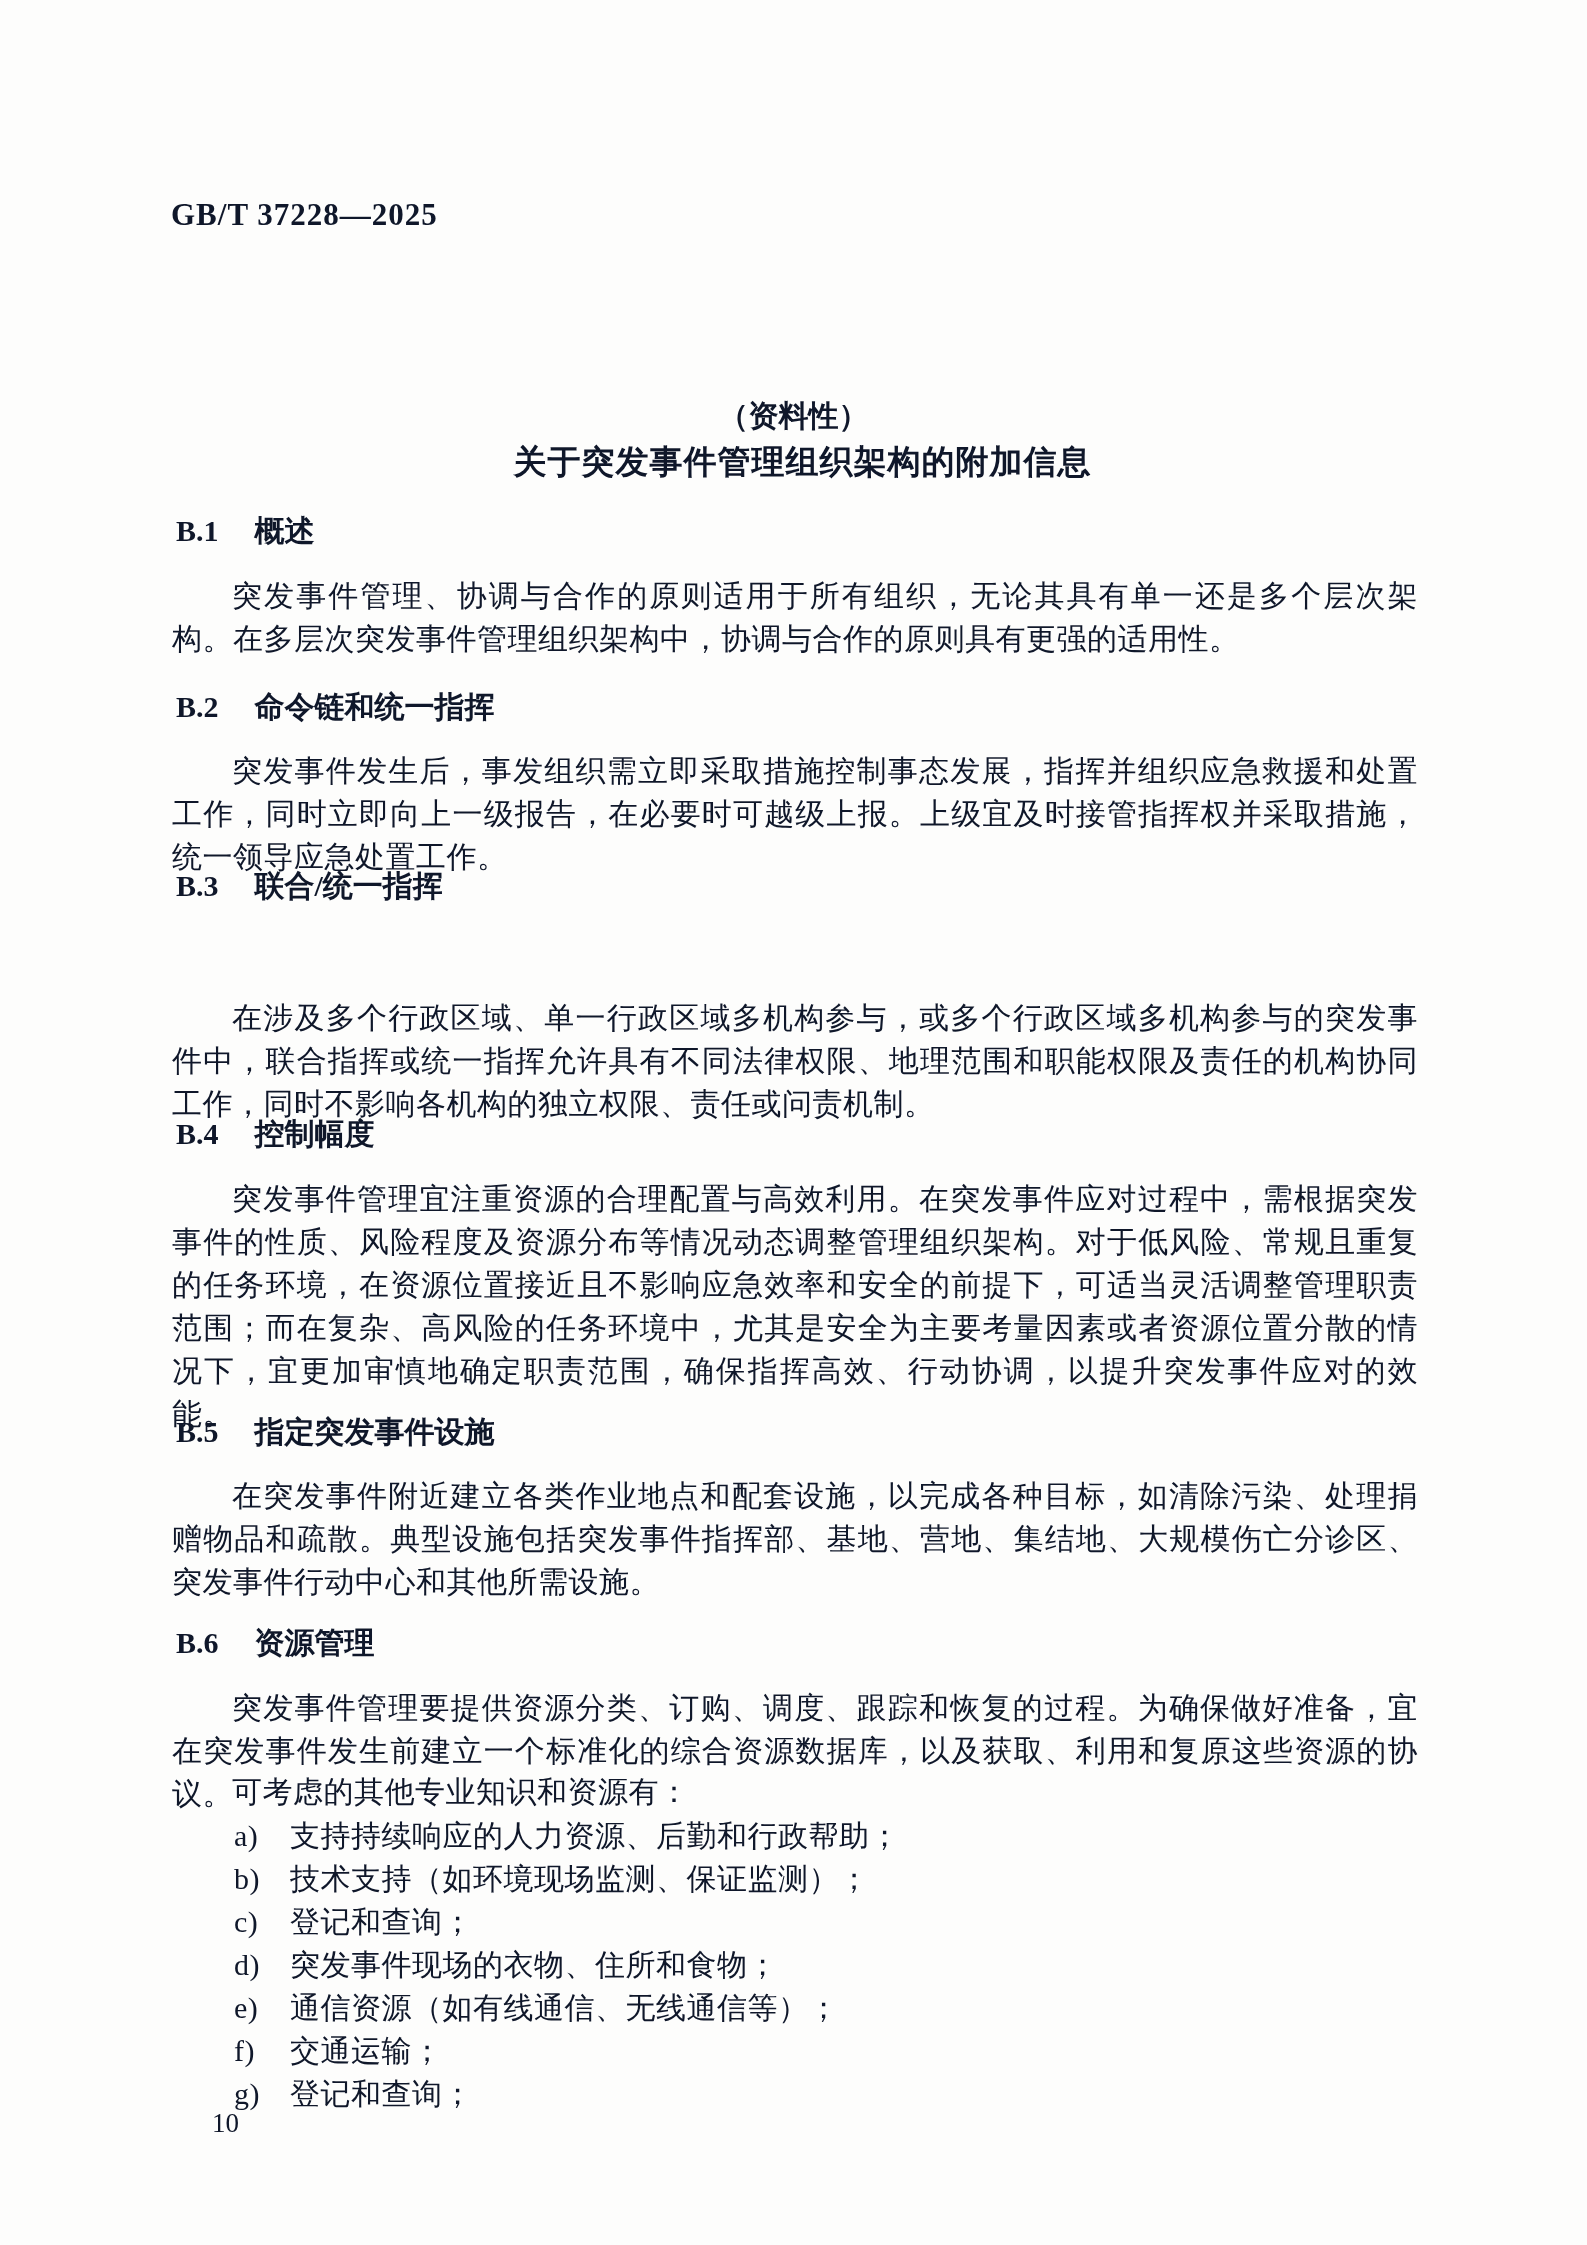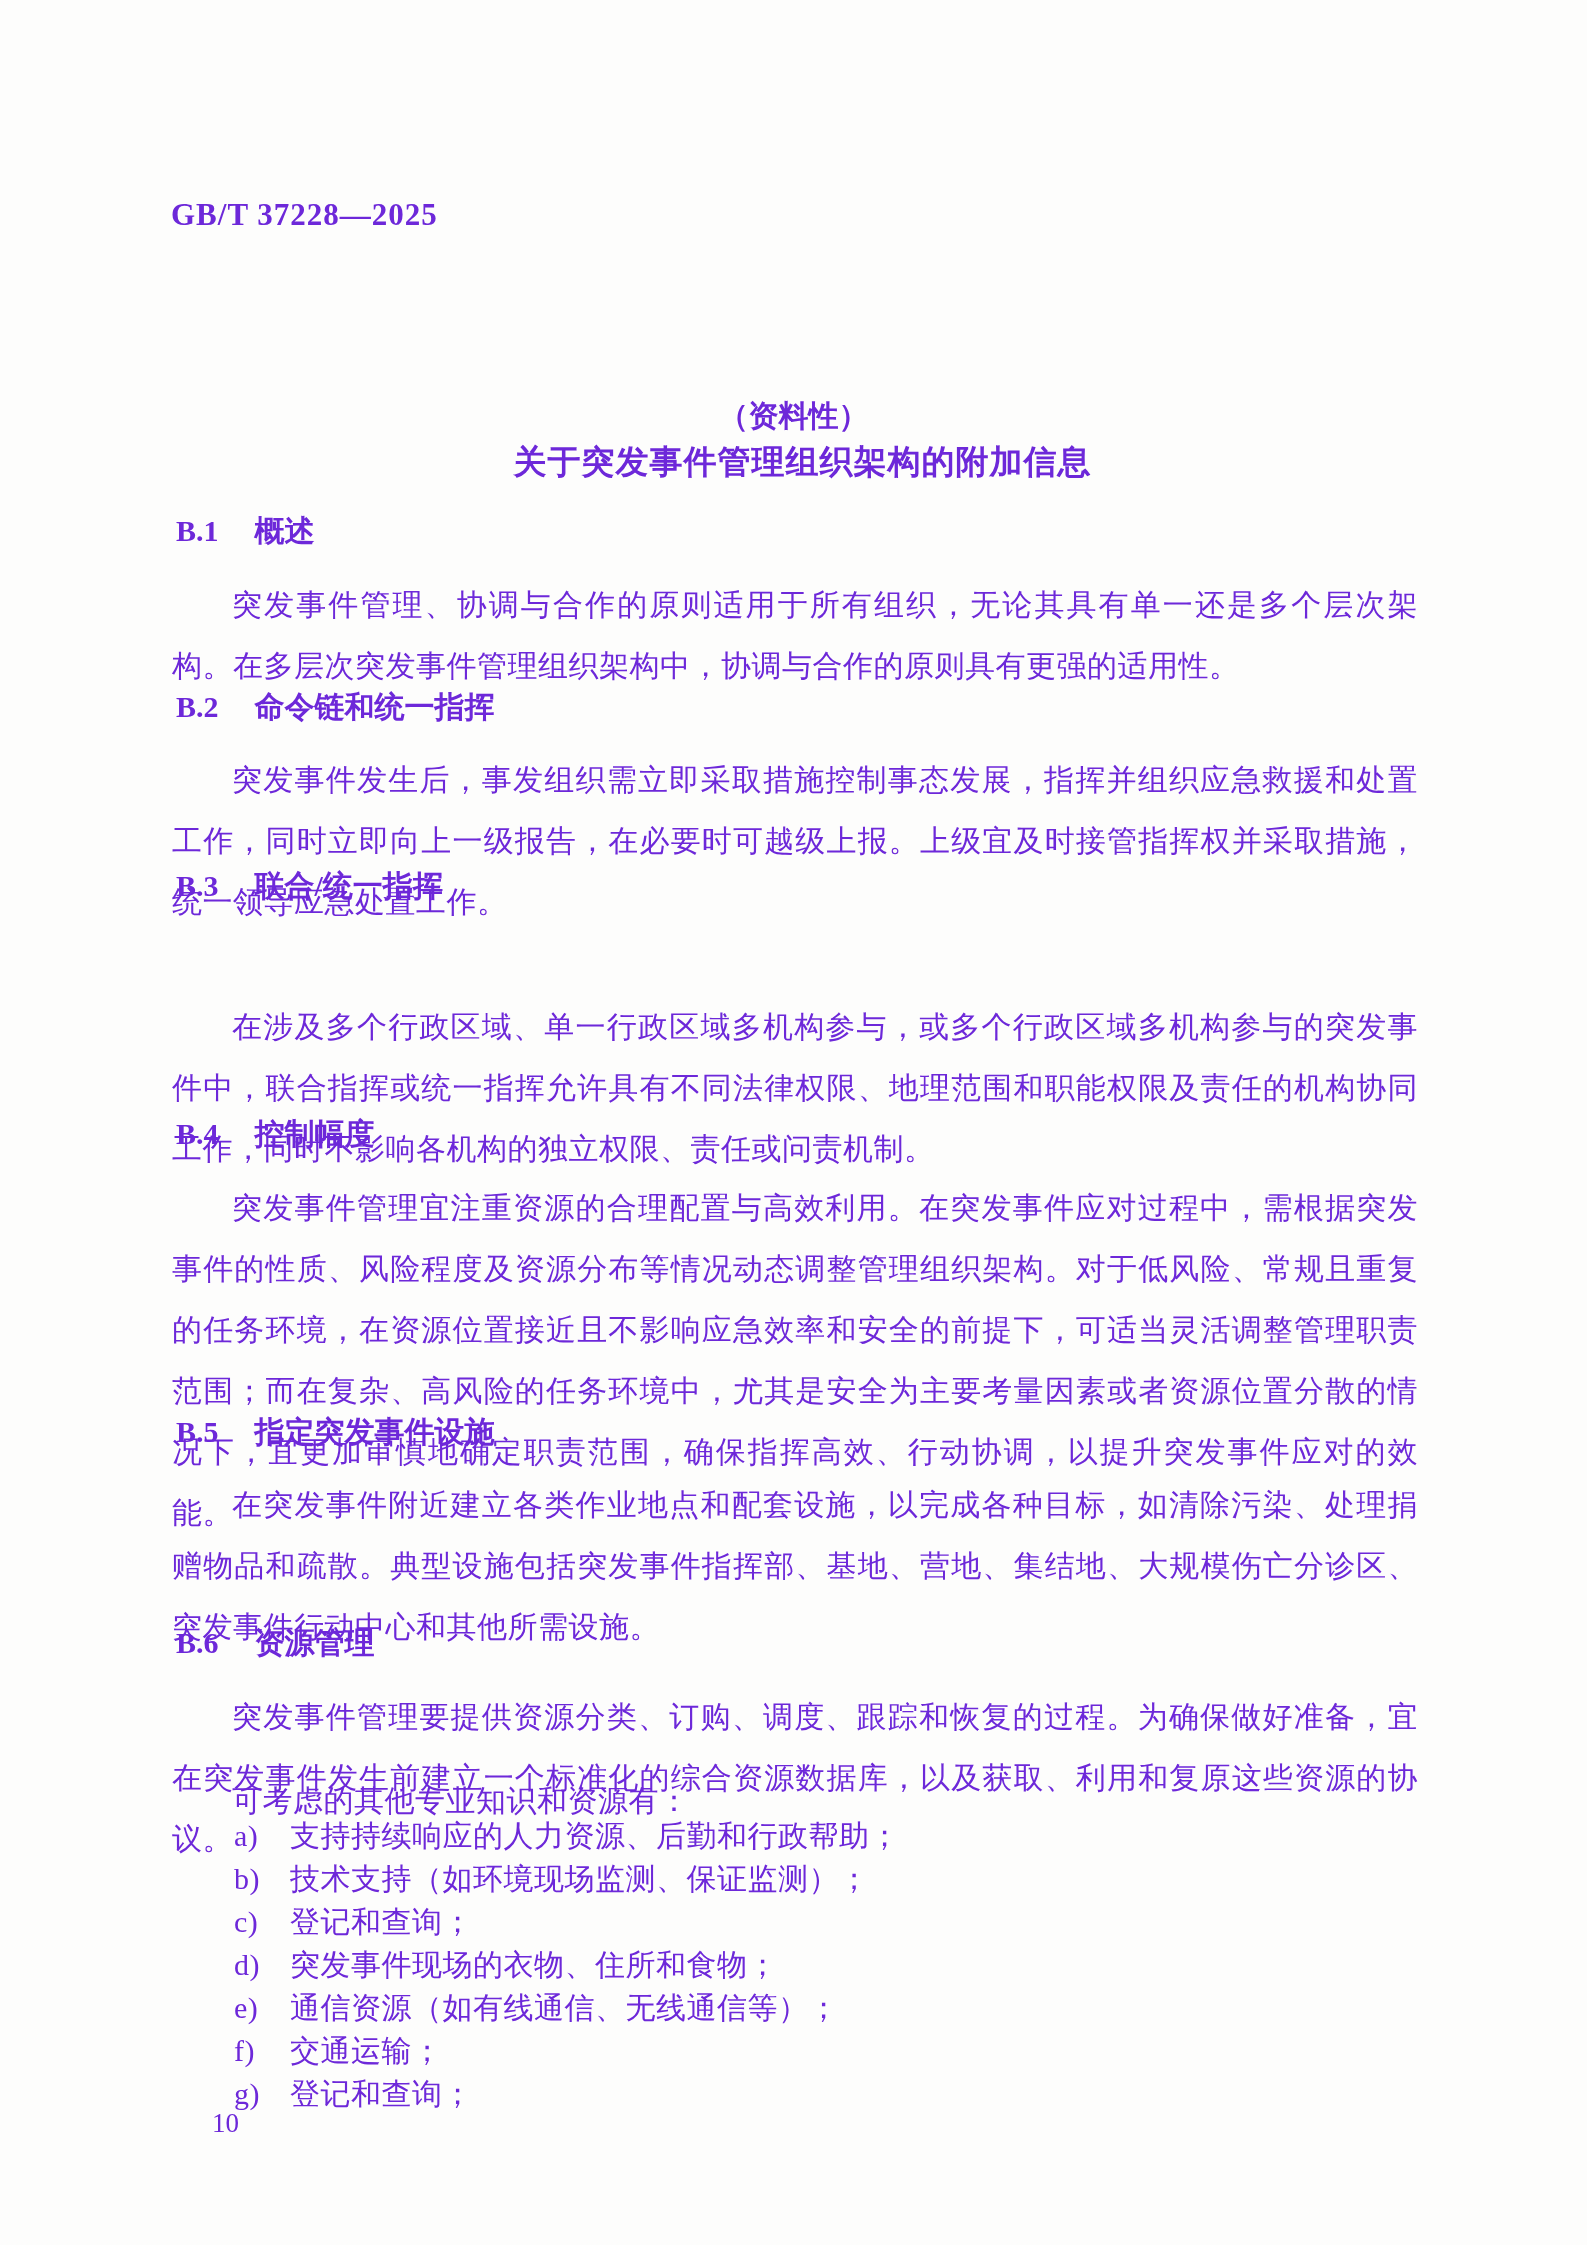--- a/index.html
+++ b/index.html
@@ -1,21 +1,21 @@
 <!DOCTYPE html>
 <html><head>
 <meta charset="utf-8">
 <style>
   html,body{margin:0;padding:0;background:#d8d8d8;}
   .page{
     position:relative;
     width:1587px;height:2245px;
     margin:0 auto;
     background:#fdfdfc;
-    color:#6d28d9;
+    color:#0f172a;
     font-family:"Liberation Serif","DejaVu Serif",serif;
     overflow:hidden;
   }
   .std-number{
     position:absolute;left:171px;top:197px;
     font-size:31px;font-weight:bold;letter-spacing:1px;
     white-space:nowrap;
   }
   .center-line{
     position:absolute;left:0;width:100%;
@@ -24,21 +24,21 @@
   .appendix-label{top:346px;font-size:33px;letter-spacing:3px;}
   .appendix-note{top:396px;font-size:30px;}
   .appendix-title{top:440px;font-size:33px;letter-spacing:1px;padding-left:9px;}
   .sec-heading{
     position:absolute;left:176px;
     font-size:30px;font-weight:bold;white-space:nowrap;
   }
   .sec-heading .sec-id{display:inline-block;margin-right:36px;}
   .para{
     position:absolute;left:172px;width:1246px;
-    font-size:30px;line-height:61px;
+    font-size:30px;line-height:43px;
     text-align:justify;text-indent:2em;
     letter-spacing:0.5px;
   }
   .h-b1{top:511px;} .p-b1{top:574px;}
   .h-b2{top:687px;} .p-b2{top:749px;}
   .h-b3{top:866px;} .p-b3{top:996px;}
   .h-b4{top:1114px;} .p-b4{top:1177px;}
   .h-b5{top:1412px;} .p-b5{top:1474px;}
   .h-b6{top:1623px;} .p-b6a{top:1686px;} .p-b6b{top:1770px;}
   .res-list{

